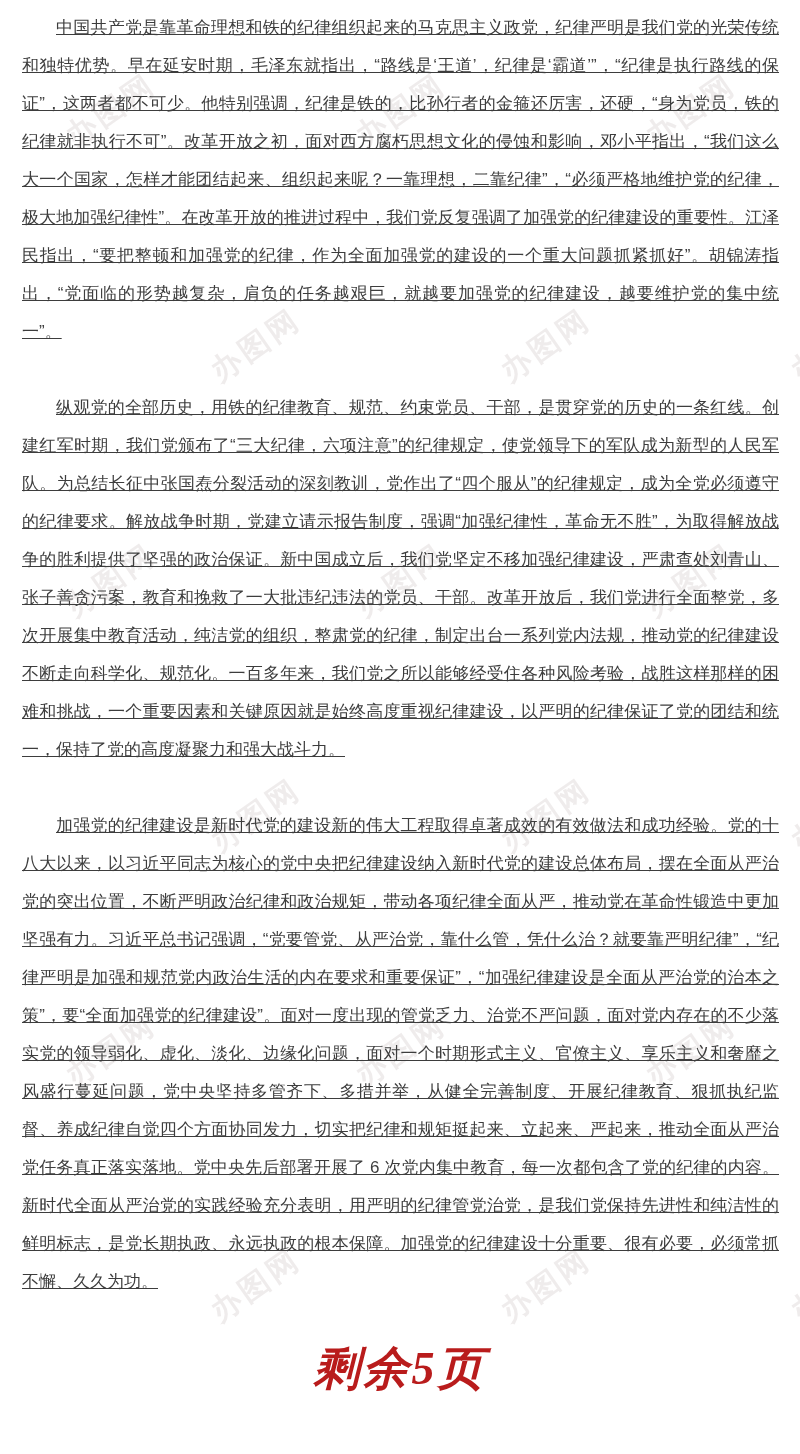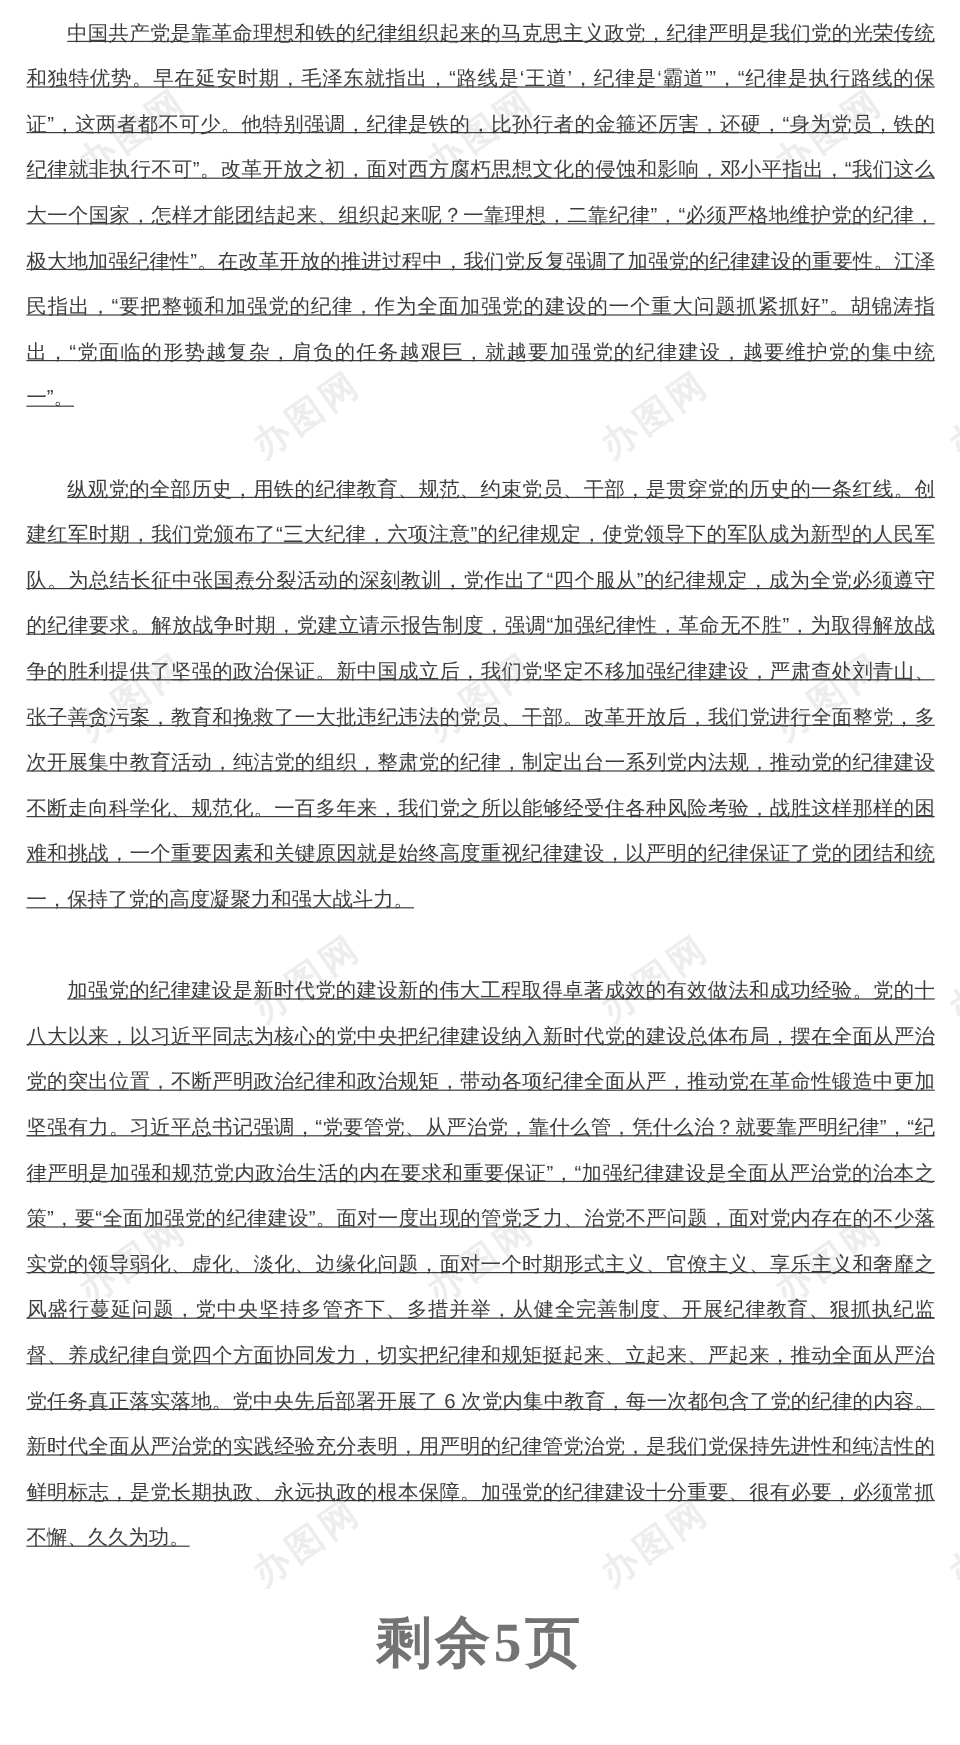--- a/index.html
+++ b/index.html
@@ -51,22 +51,23 @@
     top: 1338px;
     width: 100%;
     z-index: 1;
     display: flex;
     justify-content: center;
     align-items: center;
     gap: 55px;
     font-family: "Liberation Serif", "DejaVu Serif", serif;
     font-weight: bold;
     font-size: 46px;
-    color: #737373;
+    color: #b91c1c;
     letter-spacing: 3px;
+    font-style: italic;
   }
 </style>
 </head>
 <body>
 
 <div class="page">
 
   <div class="watermark-layer">
       <div class="wm" style="left: 60px; top: 90px;">办图网</div>
       <div class="wm" style="left: 350px; top: 90px;">办图网</div>

